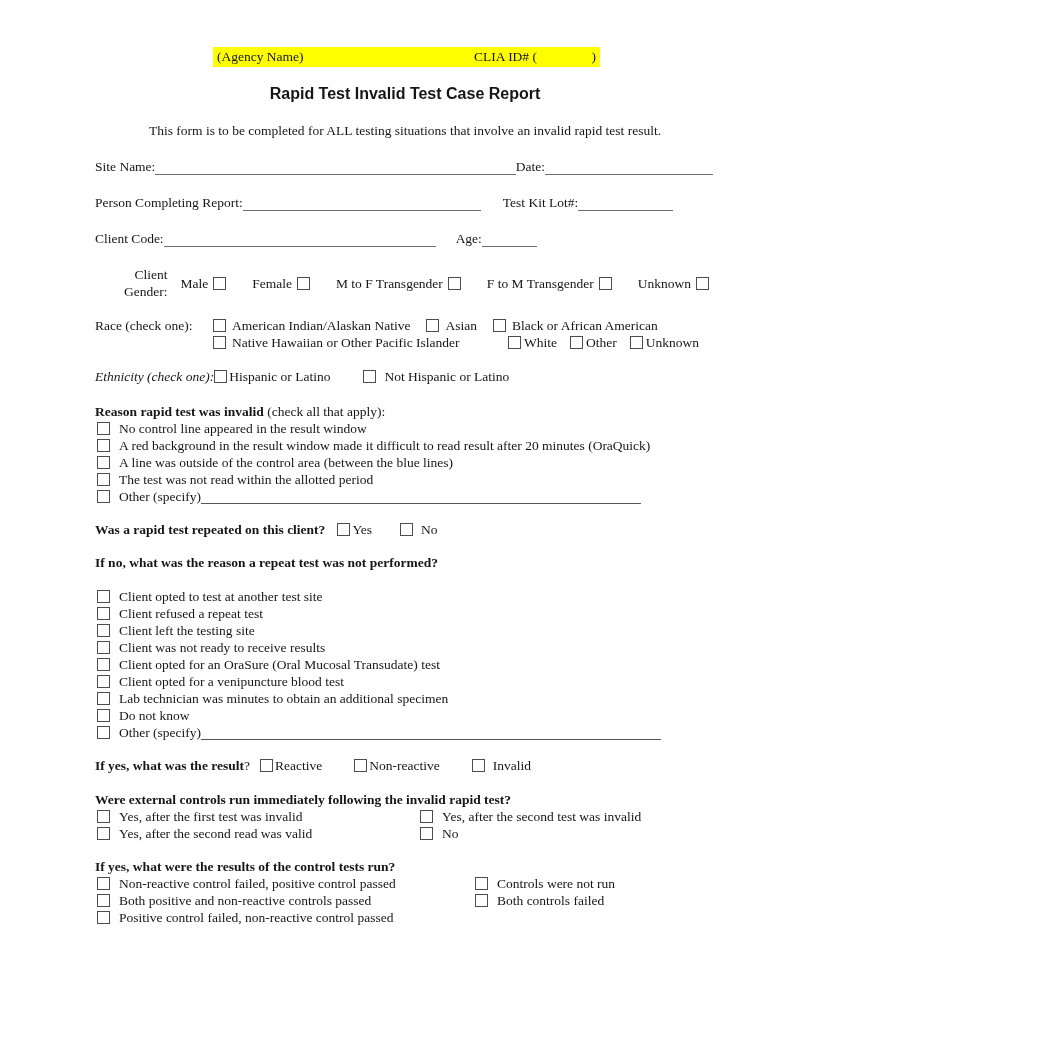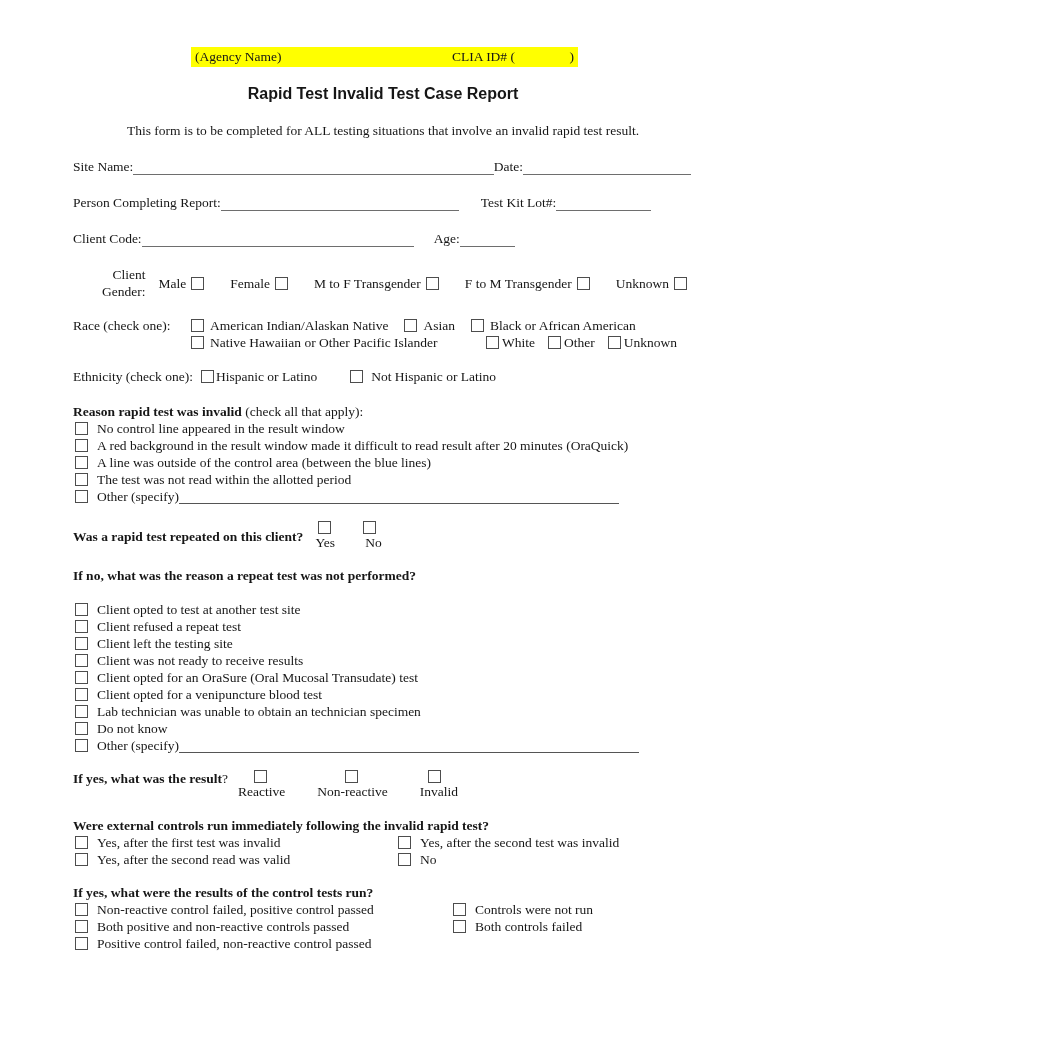--- a/index.html
+++ b/index.html
@@ -1,21 +1,21 @@
 <!DOCTYPE html>
 <html><head>
 <meta charset="utf-8">
 <style>
   html,body { margin:0; padding:0; background:#ffffff; }
   .page {
     position:relative; width:1056px; height:1056px; background:#ffffff;
     font-family:"Liberation Serif", serif; font-size:13.5px; color:#161616;
     line-height:17px; overflow:hidden;
   }
-  .content { padding-left:73px; width:640px; }
+  .content { padding-left:95px; width:640px; }
 
   
   .hl-bar {
     position:relative; margin-left:118px; margin-top:47px; width:387px; height:20px;
     background:#ffff00;
   }
   .hl-bar .agency { position:absolute; left:4px; top:1px; }
   .hl-bar .clia   { position:absolute; left:261px; top:1px; }
   .hl-bar .clia-close { position:absolute; right:4px; top:1px; }
 
@@ -51,34 +51,34 @@
   .race-row { display:flex; align-items:center; }
   .ropt { display:flex; align-items:center; white-space:nowrap; }
   .ropt .cb { margin-right:6px; }
   .race-row.r1 .ropt { margin-right:16px; }
   .race-row.r2 .ropt1 { width:282px; }
   .race-row.r2 .ropt { margin-right:13px; }
   .race-row.r2 .ropt .cb { margin-right:3px; }
   .race-row.r2 .ropt1 .cb { margin-right:6px; }
 
   .eth-row { display:flex; margin-top:17px; align-items:center; }
-  .eth-row .elabel { margin-right:8px; }
+  .eth-row .elabel { margin-right:0;font-style:italic; }
   .eopt { display:flex; align-items:center; white-space:nowrap; }
   .eopt .cb { margin-right:2px; }
   .eopt.e2 { margin-left:33px; }
   .eopt.e2 .cb { margin-right:8px; }
 
   .sec-head { margin-top:18px; }
   .citem { display:flex; align-items:center; height:17px; }
   .citem .cb { margin:0 9px 0 2px; }
   .citem .oline { border-bottom:1px solid #555; height:13px; }
 
   .q-row { display:flex; margin-top:16px; align-items:center; }
   .q-row .qlabel { margin-right:12px; }
-  .qopt { display:flex; align-items:center; white-space:nowrap;flex-direction:column; }
+  .qopt { display:flex; align-items:center; white-space:nowrap; }
   .qopt .cb { margin-right:2px; }
   .qopt.sp { margin-left:28px; }
   .qopt.sp .cb { margin-right:8px; }
 
   .res-row { display:flex; margin-top:16px; align-items:flex-start; }
   .res-row .qopt { margin-left:22px; }
   .res-row .qopt + .qopt { margin-left:32px; }
   .res-row .qopt.inv .cb { margin-right:8px; }
 
   .two-col-row { position:relative; height:17px; }
@@ -245,21 +245,21 @@
     <div class="citem">
         <span class="cb"></span>
         <span>Client opted for an OraSure (Oral Mucosal Transudate) test</span>
       </div>
     <div class="citem">
         <span class="cb"></span>
         <span>Client opted for a venipuncture blood test</span>
       </div>
     <div class="citem">
         <span class="cb"></span>
-        <span>Lab technician was unable to obtain an technician specimen</span>
+        <span>Lab technician was minutes to obtain an additional specimen</span>
       </div>
     <div class="citem">
         <span class="cb"></span>
         <span>Do not know</span>
       </div>
     <div class="citem">
         <span class="cb"></span>
         <span>Other (specify)</span>
         <span class="oline" style="width:460px"></span>
       </div>

